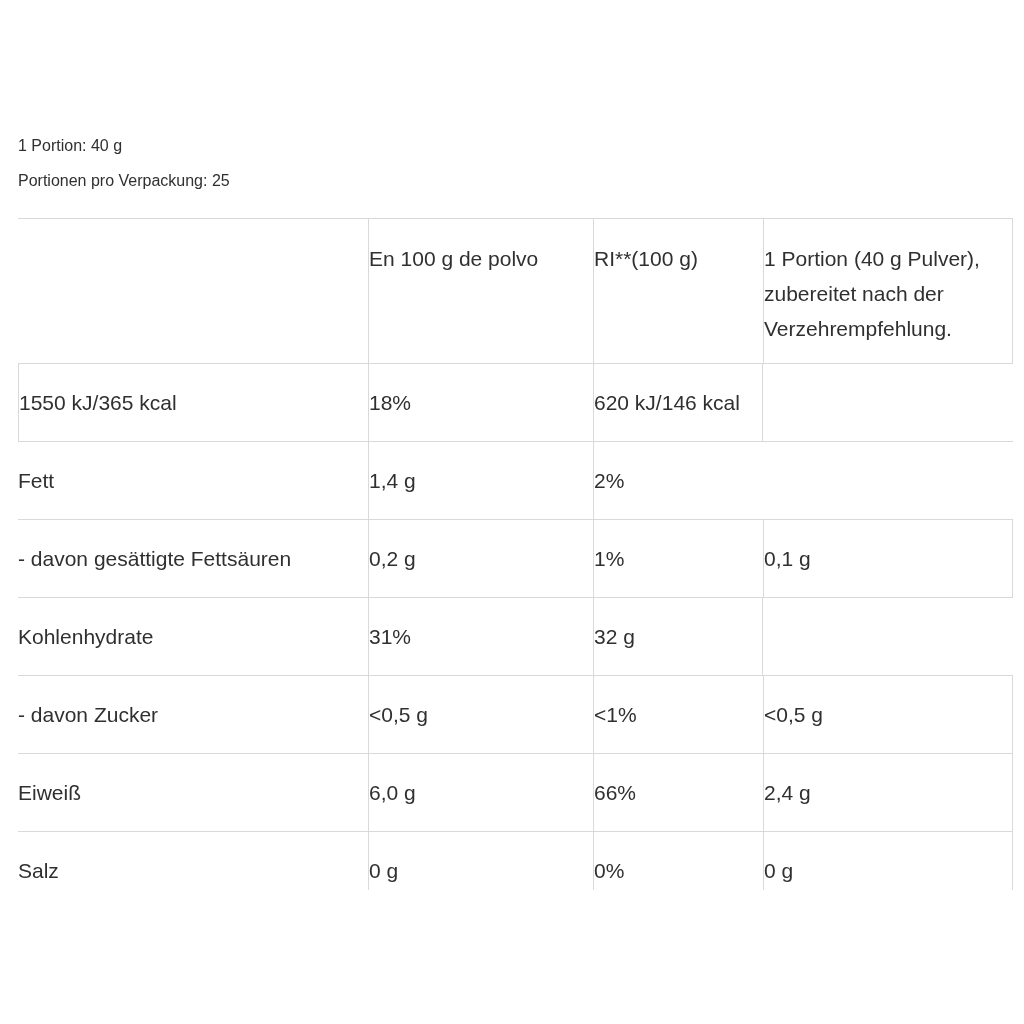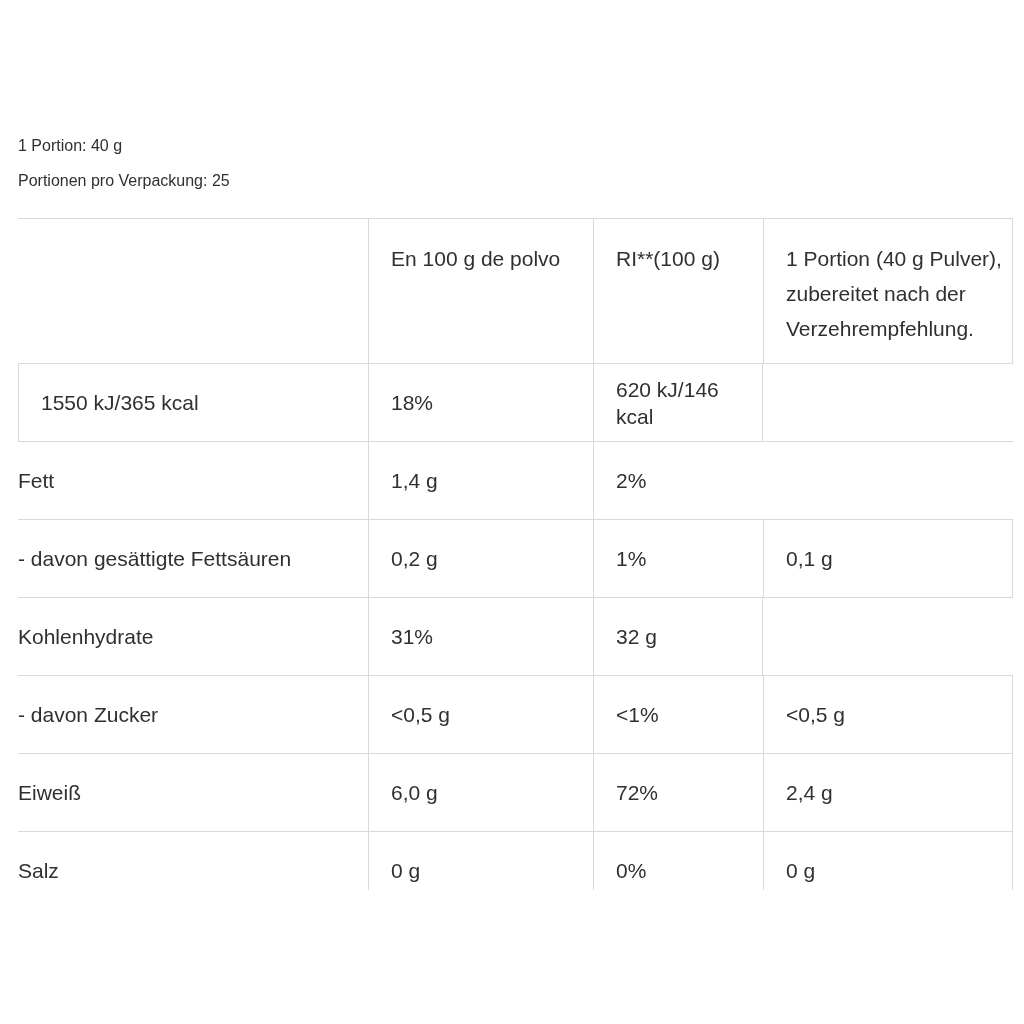--- a/index.html
+++ b/index.html
@@ -44,21 +44,21 @@
     box-sizing:border-box;
   }
   .cell{
     box-sizing:border-box;
     display:flex;
     align-items:center;
     font-size:21px;
     line-height:27px;
   }
   .c0{padding-left:0;padding-right:12px;}
-  .c1,.c2,.c3{border-left:1px solid var(--line);padding-left:22px;}
+  .c1,.c2,.c3{border-left:1px solid var(--line);}
   .c3{border-right:1px solid var(--line);padding-right:5px;}
   .hcell{
     align-items:flex-start;
     padding-top:22px;
     line-height:35px;
   }
 </style>
 </head>
 <body>
 
@@ -104,21 +104,21 @@
   <div class="row brow">
     <div class="cell c0">- davon Zucker</div>
     <div class="cell c1">&lt;0,5 g</div>
     <div class="cell c2">&lt;1%</div>
     <div class="cell c3">&lt;0,5 g</div>
   </div>
 
   <div class="row brow">
     <div class="cell c0">Eiweiß</div>
     <div class="cell c1">6,0 g</div>
-    <div class="cell c2">72%</div>
+    <div class="cell c2">66%</div>
     <div class="cell c3">2,4 g</div>
   </div>
 
   <div class="row brow">
     <div class="cell c0">Salz</div>
     <div class="cell c1">0 g</div>
     <div class="cell c2">0%</div>
     <div class="cell c3">0 g</div>
   </div>
 

